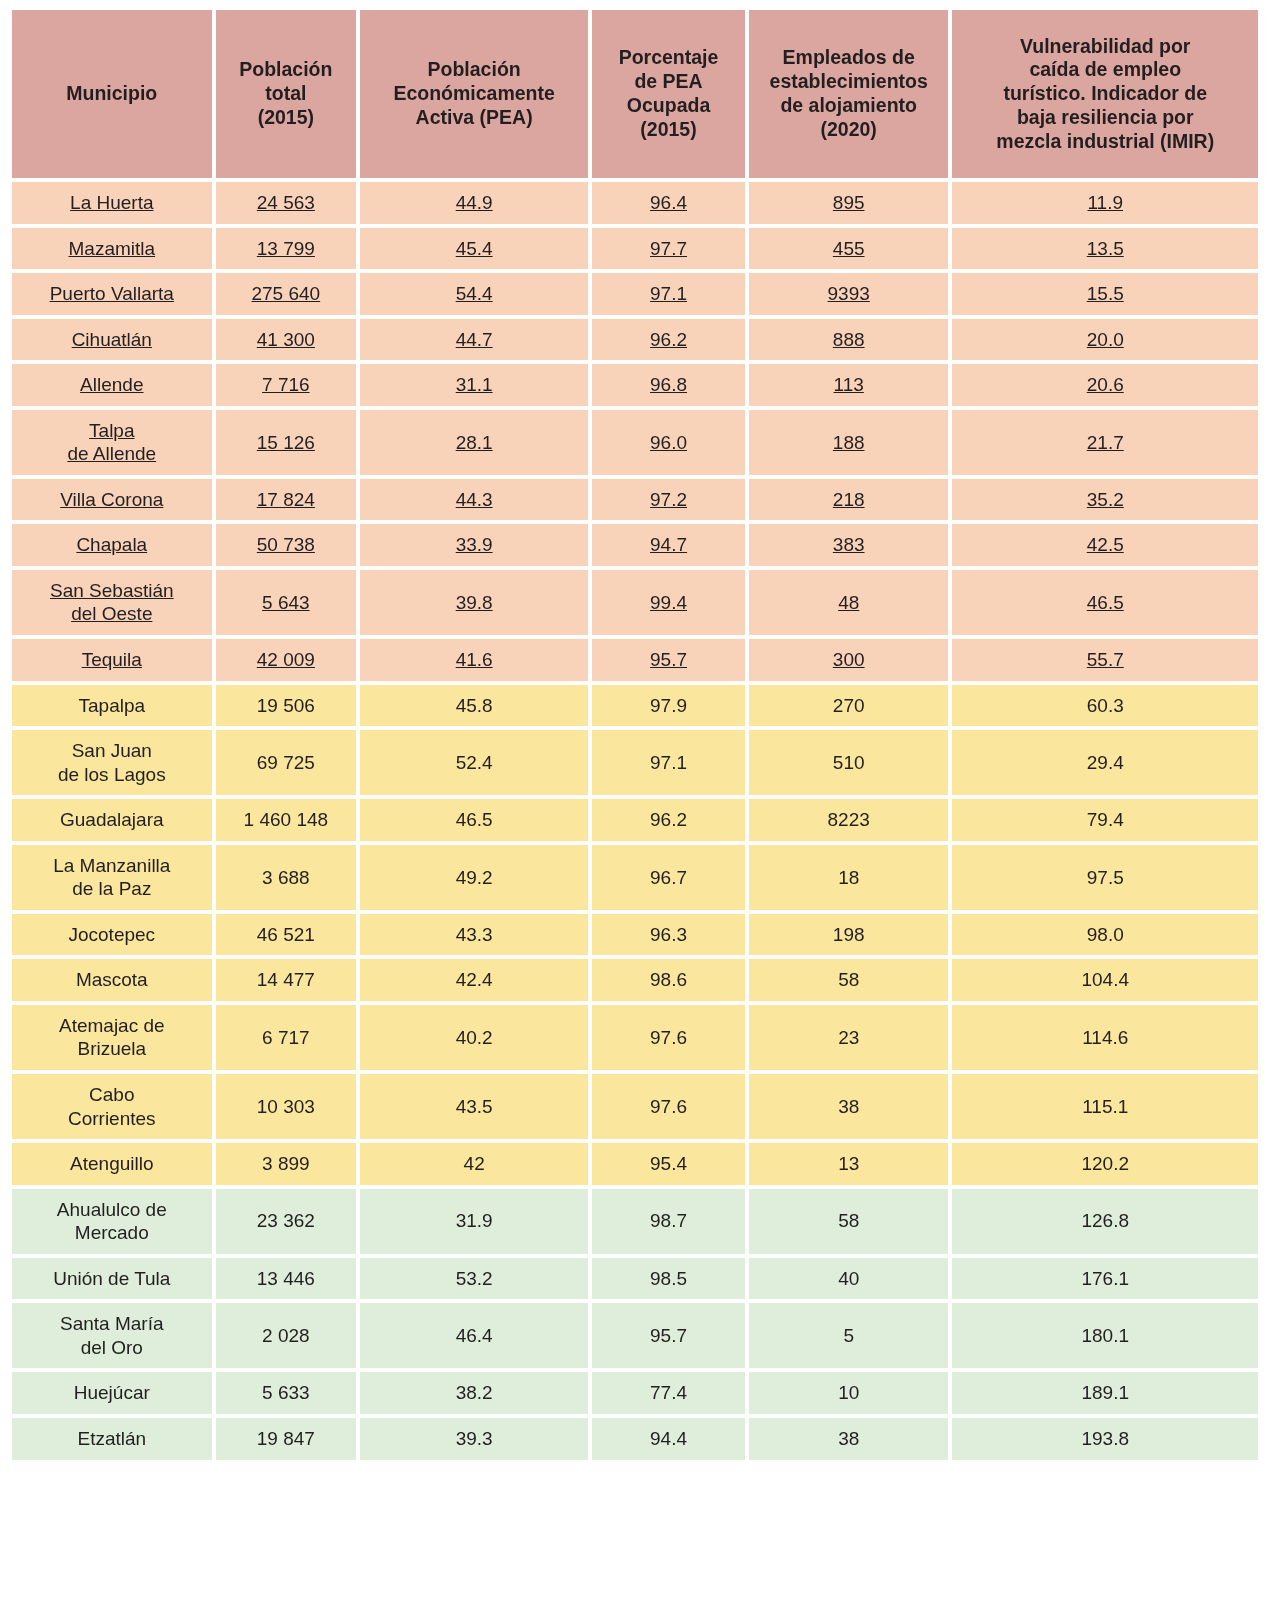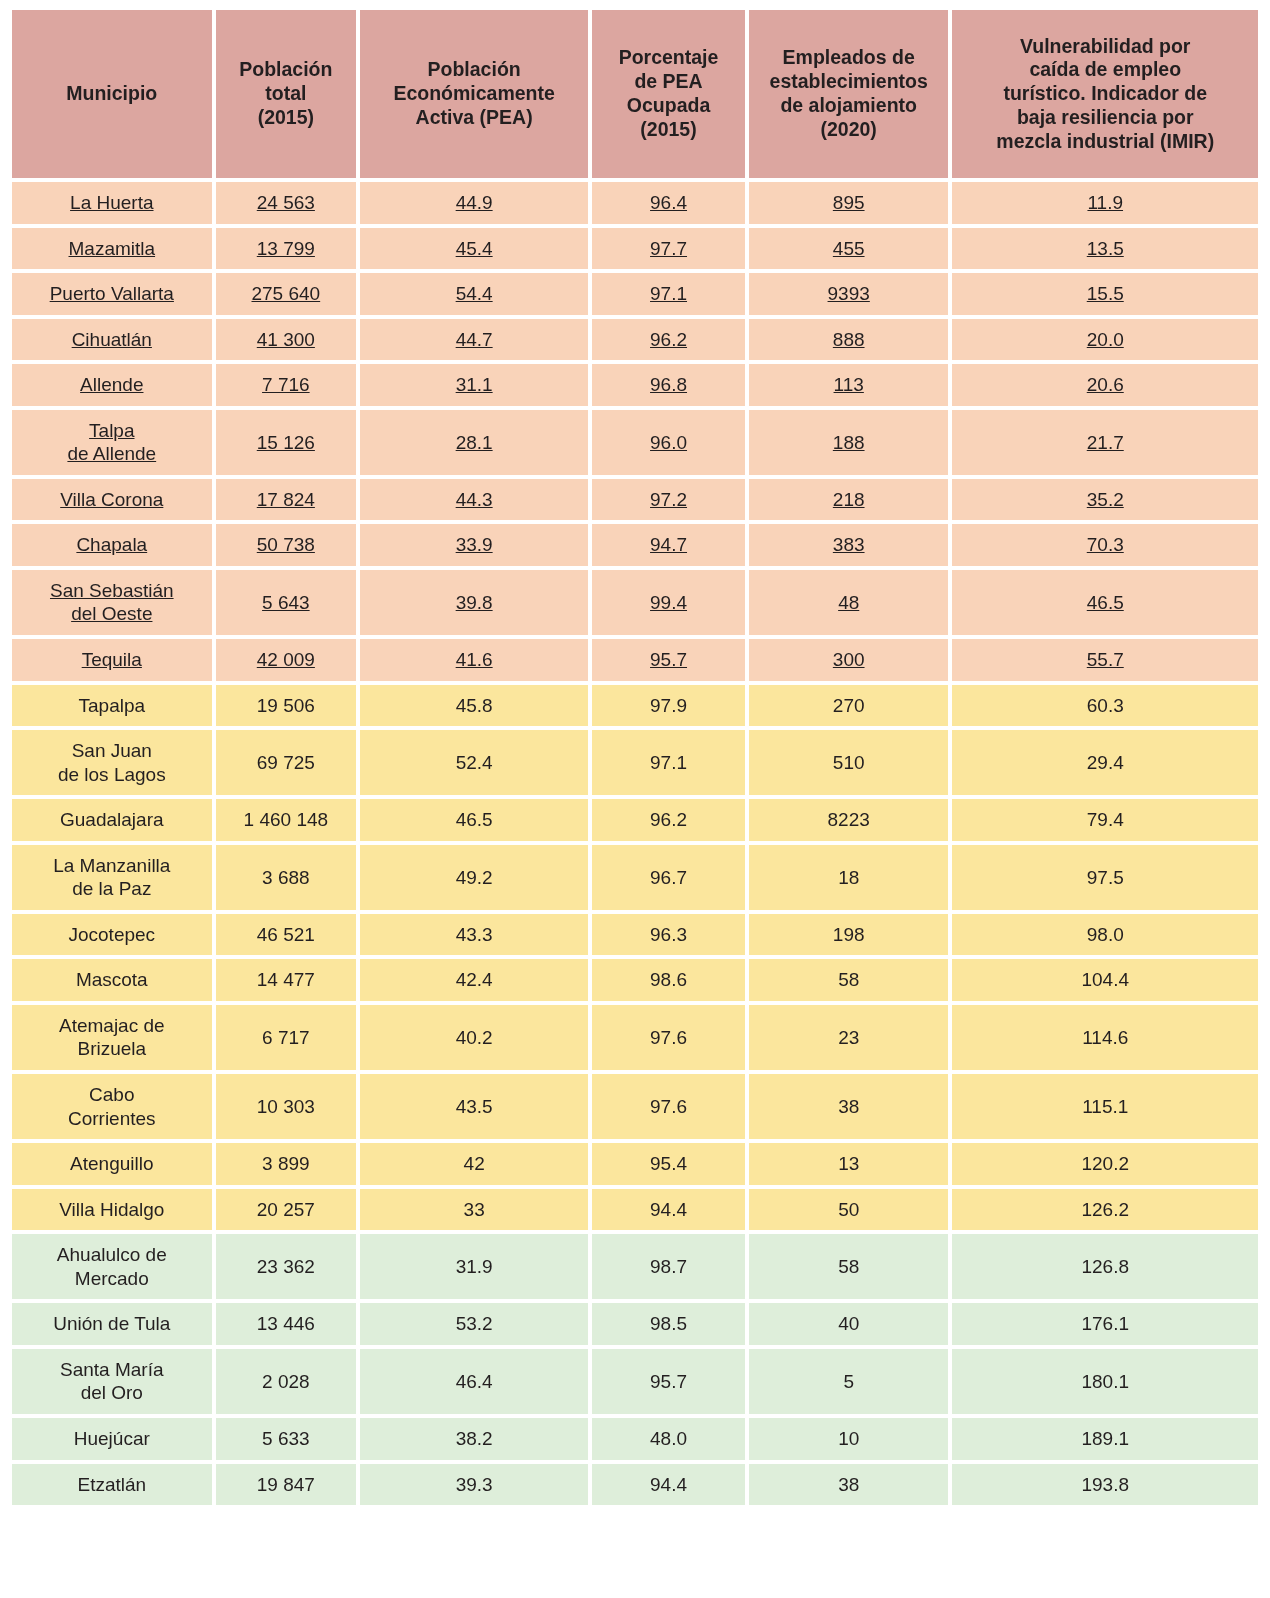--- a/index.html
+++ b/index.html
@@ -147,21 +147,21 @@
           <td>97.2</td>
           <td>218</td>
           <td>35.2</td>
         </tr>
         <tr class="band-peach">
           <td class="muni">Chapala</td>
           <td>50 738</td>
           <td>33.9</td>
           <td>94.7</td>
           <td>383</td>
-          <td>70.3</td>
+          <td>42.5</td>
         </tr>
         <tr class="band-peach">
           <td class="muni">San Sebastián<br>del Oeste</td>
           <td>5 643</td>
           <td>39.8</td>
           <td>99.4</td>
           <td>48</td>
           <td>46.5</td>
         </tr>
         <tr class="band-peach">
@@ -237,28 +237,20 @@
           <td>115.1</td>
         </tr>
         <tr class="band-yellow">
           <td class="muni">Atenguillo</td>
           <td>3 899</td>
           <td>42</td>
           <td>95.4</td>
           <td>13</td>
           <td>120.2</td>
         </tr>
-        <tr class="band-yellow">
-          <td class="muni">Villa Hidalgo</td>
-          <td>20 257</td>
-          <td>33</td>
-          <td>94.4</td>
-          <td>50</td>
-          <td>126.2</td>
-        </tr>
         <tr class="band-green">
           <td class="muni">Ahualulco de<br>Mercado</td>
           <td>23 362</td>
           <td>31.9</td>
           <td>98.7</td>
           <td>58</td>
           <td>126.8</td>
         </tr>
         <tr class="band-green">
           <td class="muni">Unión de Tula</td>
@@ -273,21 +265,21 @@
           <td>2 028</td>
           <td>46.4</td>
           <td>95.7</td>
           <td>5</td>
           <td>180.1</td>
         </tr>
         <tr class="band-green">
           <td class="muni">Huejúcar</td>
           <td>5 633</td>
           <td>38.2</td>
-          <td>48.0</td>
+          <td>77.4</td>
           <td>10</td>
           <td>189.1</td>
         </tr>
         <tr class="band-green">
           <td class="muni">Etzatlán</td>
           <td>19 847</td>
           <td>39.3</td>
           <td>94.4</td>
           <td>38</td>
           <td>193.8</td>

